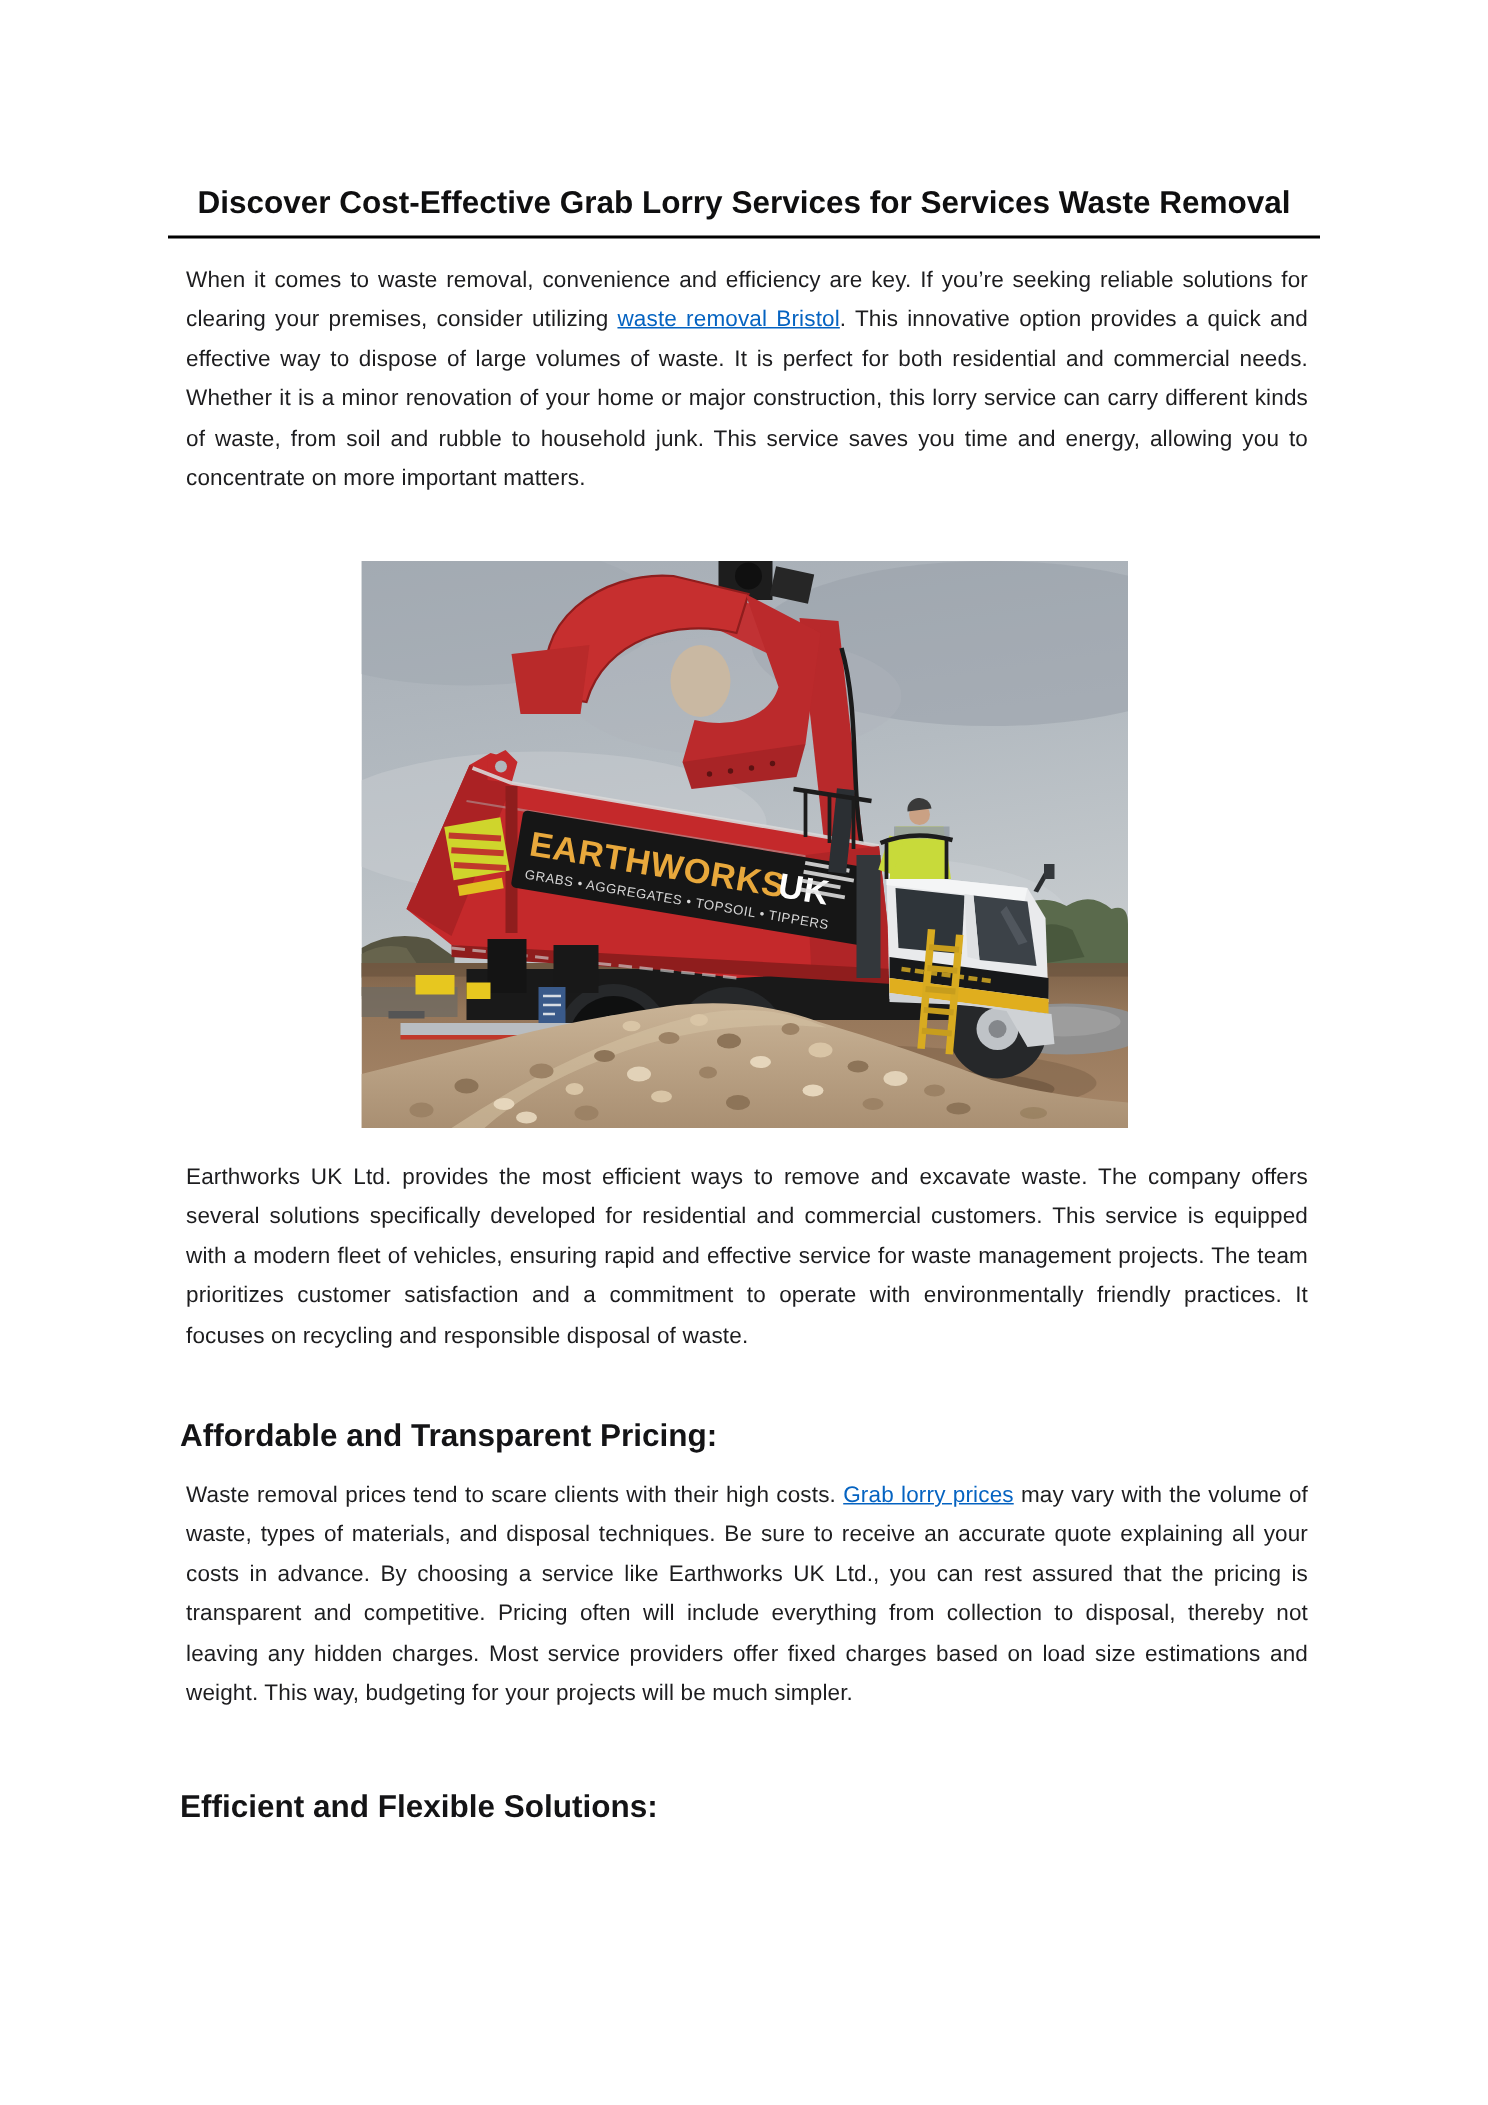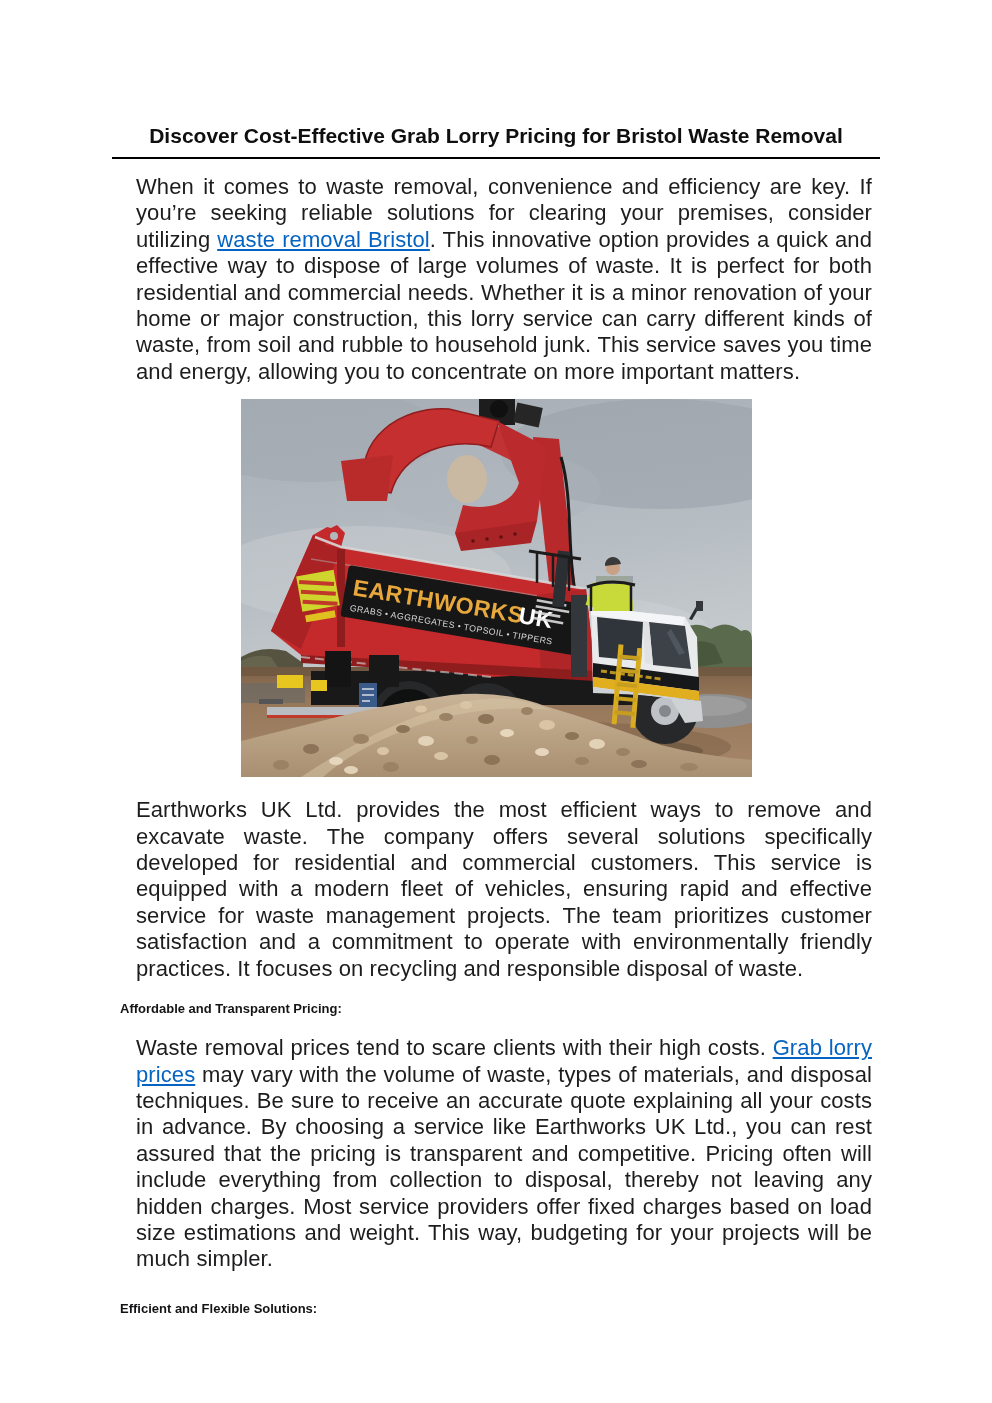--- a/index.html
+++ b/index.html
@@ -26,37 +26,37 @@
     text-align: center;
     color: #0f0f10;
   }
   .title-rule {
     border: none;
     border-top: 2px solid #000000;
     margin: 4px -8px 0 -8px;
     height: 0;
   }
   .body-par {
-    margin: 15px 0 0 16px;
-    font-size: 22px;
+    margin: 15px 0 0 4px;
+    font-size: 15px;
     line-height: 26.4px;
     text-align: justify;
     letter-spacing: 0.1px;
   }
   .par-1 { min-height: 186px; }
   .par-2 { margin-top: 20px; min-height: 159px; }
   .par-3 { margin-top: 13px; min-height: 185px; }
   .doc-link {
     color: #0563c1;
     text-decoration: underline;
     cursor: pointer;
   }
   .sub-heading {
     margin: 14px 0 0 0;
-    font-size: 13px;
+    font-size: 21px;
     line-height: 26px;
     font-weight: bold;
     color: #141416;
   }
   .sub-heading-2 { margin-top: 23px; }
   figure.photo-fig {
     margin: 14px auto 0 auto;
     width: 511px;
     height: 378px;
     padding: 0;
@@ -78,21 +78,21 @@
     font-family: "Liberation Sans", sans-serif;
     font-size: 8.8px;
     letter-spacing: 0.4px;
   }
 </style>
 </head>
 <body>
 
 <div class="doc">
 
-  <h1 class="doc-title">Discover Cost-Effective Grab Lorry Pricing for Bristol Waste Removal</h1>
+  <h1 class="doc-title">Discover Cost-Effective Grab Lorry Services for Services Waste Removal</h1>
   <hr class="title-rule">
 
   <p class="body-par par-1"><span>When it comes to waste removal, convenience and efficiency are key. If you’re seeking reliable solutions for clearing your premises, consider utilizing </span><a class="doc-link" href="#">waste removal Bristol</a><span>. This innovative option provides a quick and effective way to dispose of large volumes of waste. It is perfect for both residential and commercial needs. Whether it is a minor renovation of your home or major construction, this lorry service can carry different kinds of waste, from soil and rubble to household junk.  This service saves you time and energy, allowing you to concentrate on more important matters.</span></p>
 
   <figure class="photo-fig">
     <svg viewBox="0 0 511 378" width="511" height="378" role="img">
       <defs>
         <linearGradient id="sky" x1="0" y1="0" x2="0.25" y2="1">
           <stop offset="0" stop-color="#a6adb5"></stop>
           <stop offset="0.55" stop-color="#b4bbc1"></stop>

